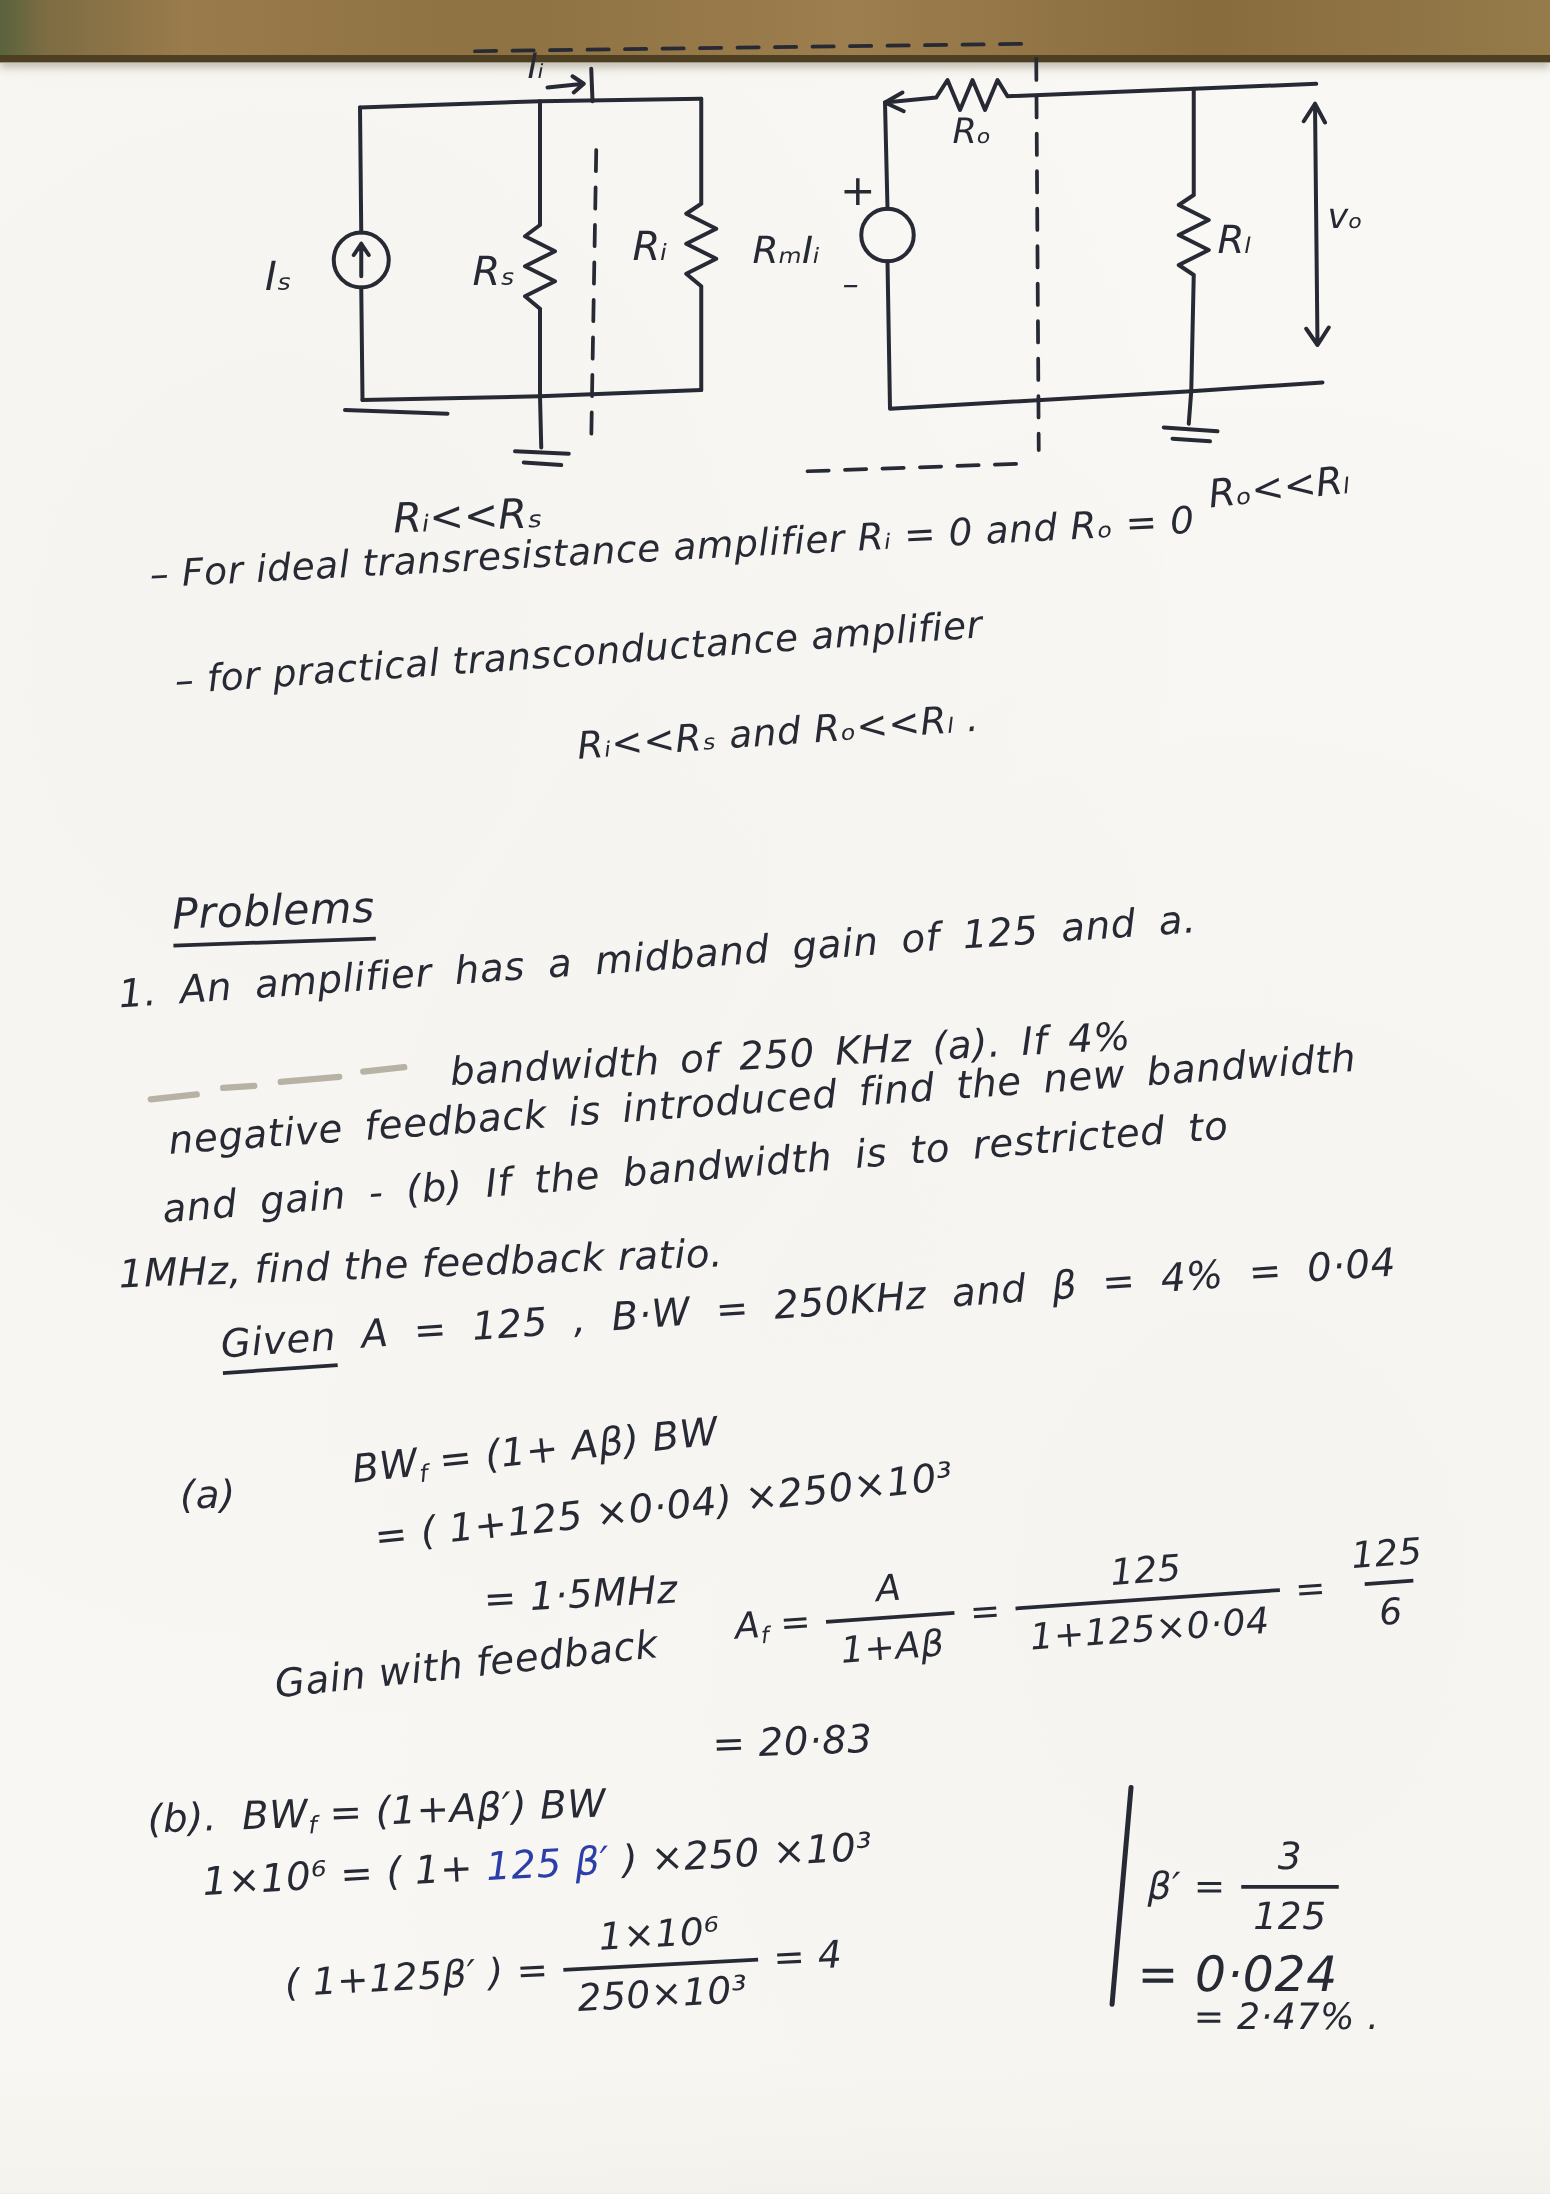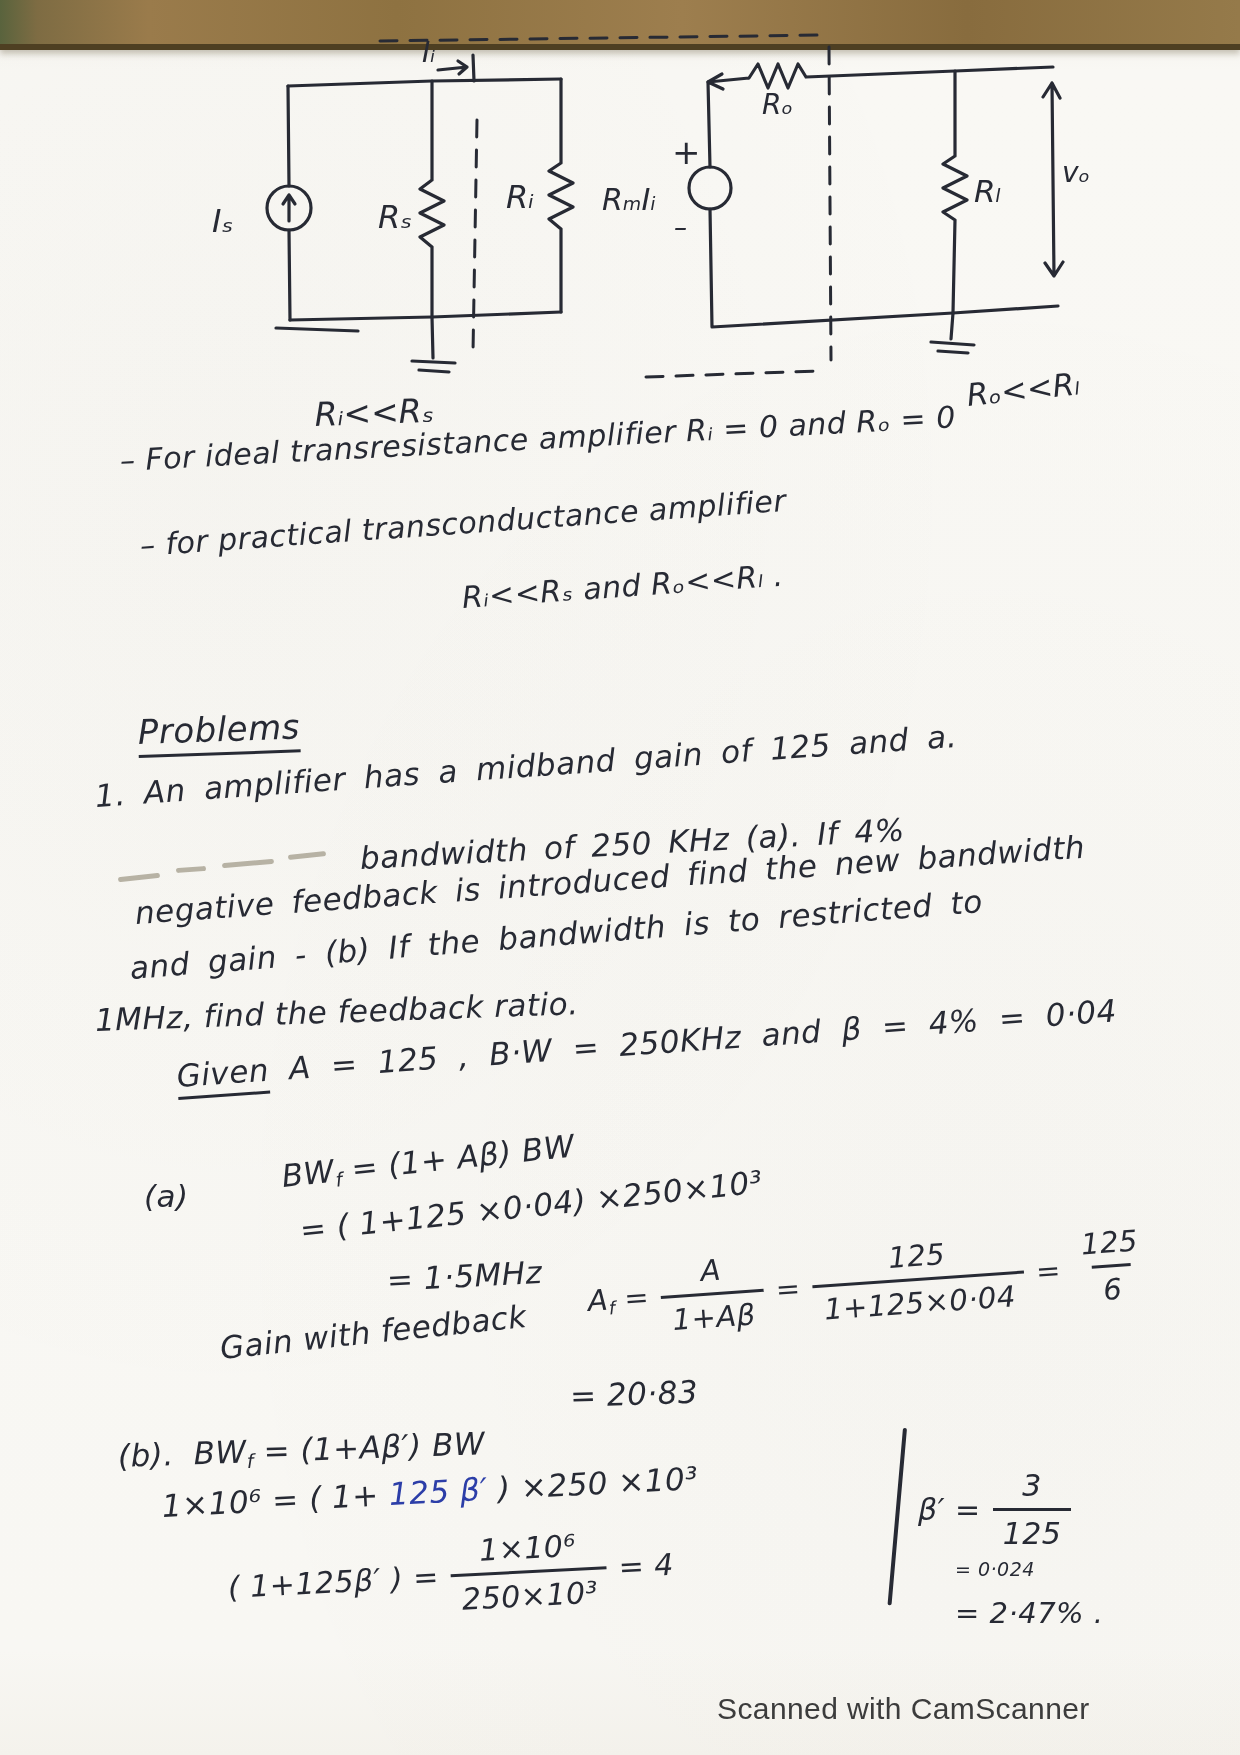--- a/index.html
+++ b/index.html
@@ -164,18 +164,17 @@
 
   <div class="sep" style="left:903px;top:1428px;height:178px;transform:rotate(5deg)"></div>
 
   <div class="hw eq" style="left:918px;top:1468px;font-size:30px">
     <span>β′ =</span>
     <span class="frac">
       <span class="num">3</span>
       <span class="den">125</span>
     </span>
   </div>
-  <div class="hw" style="left:955px;top:1558px;font-size:19px">= 0·024</div>
+  <div class="hw" style="left:910px;top:1558px;font-size:39px">= 0·024</div>
   <div class="hw" style="left:955px;top:1596px;font-size:29px">= 2·47% .</div>
 
-  <div id="footer" style="left:717px;top:1692px">Scanned with CamScanner</div>
 
 </div>
 
 </body></html>

